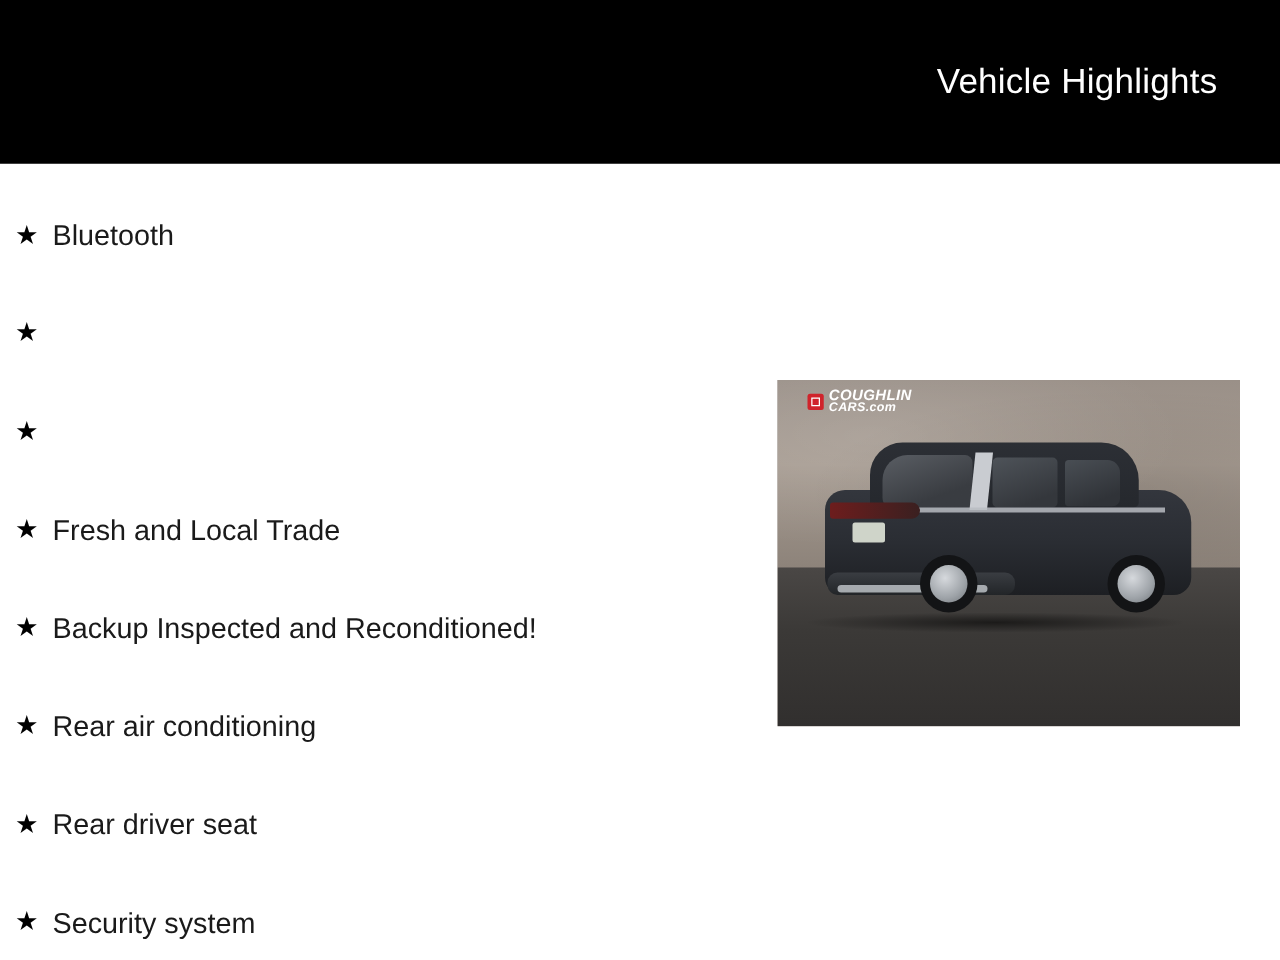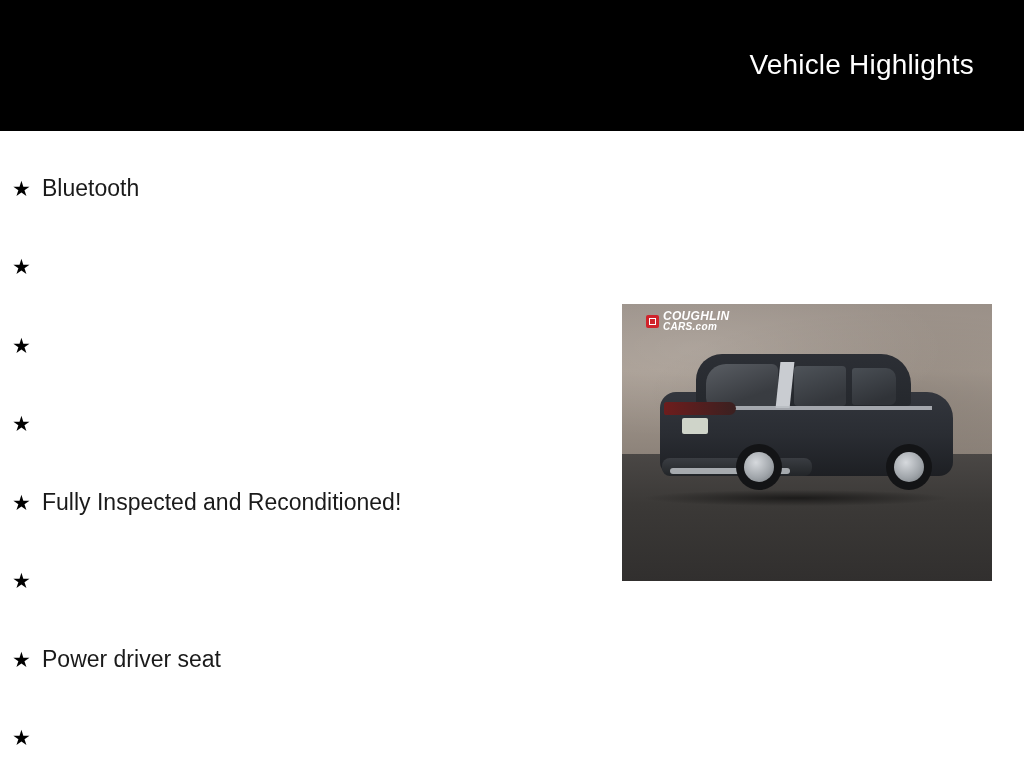--- a/index.html
+++ b/index.html
@@ -300,38 +300,41 @@
     <div class="highlight-item">
       <span class="bullet-star">★</span>
     </div>
 
     <div class="highlight-item">
       <span class="bullet-star">★</span>
     </div>
 
     <div class="highlight-item">
       <span class="bullet-star">★</span>
-    </div>
-
-    <div class="highlight-item">
-      <span class="bullet-star">★</span>
-      <span class="highlight-label">Fully Inspected and Reconditioned!</span>
-    </div>
-
-    <div class="highlight-item">
-      <span class="bullet-star">★</span>
-    </div>
-
-    <div class="highlight-item">
-      <span class="bullet-star">★</span>
-      <span class="highlight-label">Power driver seat</span>
-    </div>
-
-    <div class="highlight-item">
-      <span class="bullet-star">★</span>
+      <span class="highlight-label">Fresh and Local Trade</span>
+    </div>
+
+    <div class="highlight-item">
+      <span class="bullet-star">★</span>
+      <span class="highlight-label">Backup Inspected and Reconditioned!</span>
+    </div>
+
+    <div class="highlight-item">
+      <span class="bullet-star">★</span>
+      <span class="highlight-label">Rear air conditioning</span>
+    </div>
+
+    <div class="highlight-item">
+      <span class="bullet-star">★</span>
+      <span class="highlight-label">Rear driver seat</span>
+    </div>
+
+    <div class="highlight-item">
+      <span class="bullet-star">★</span>
+      <span class="highlight-label">Security system</span>
     </div>
 
   </div>
 
   <div class="vehicle-photo">
     <div class="photo-sky"></div>
     <div class="photo-wall-texture"></div>
     <div class="photo-ground"></div>
 
     <div class="car-shadow"></div>

